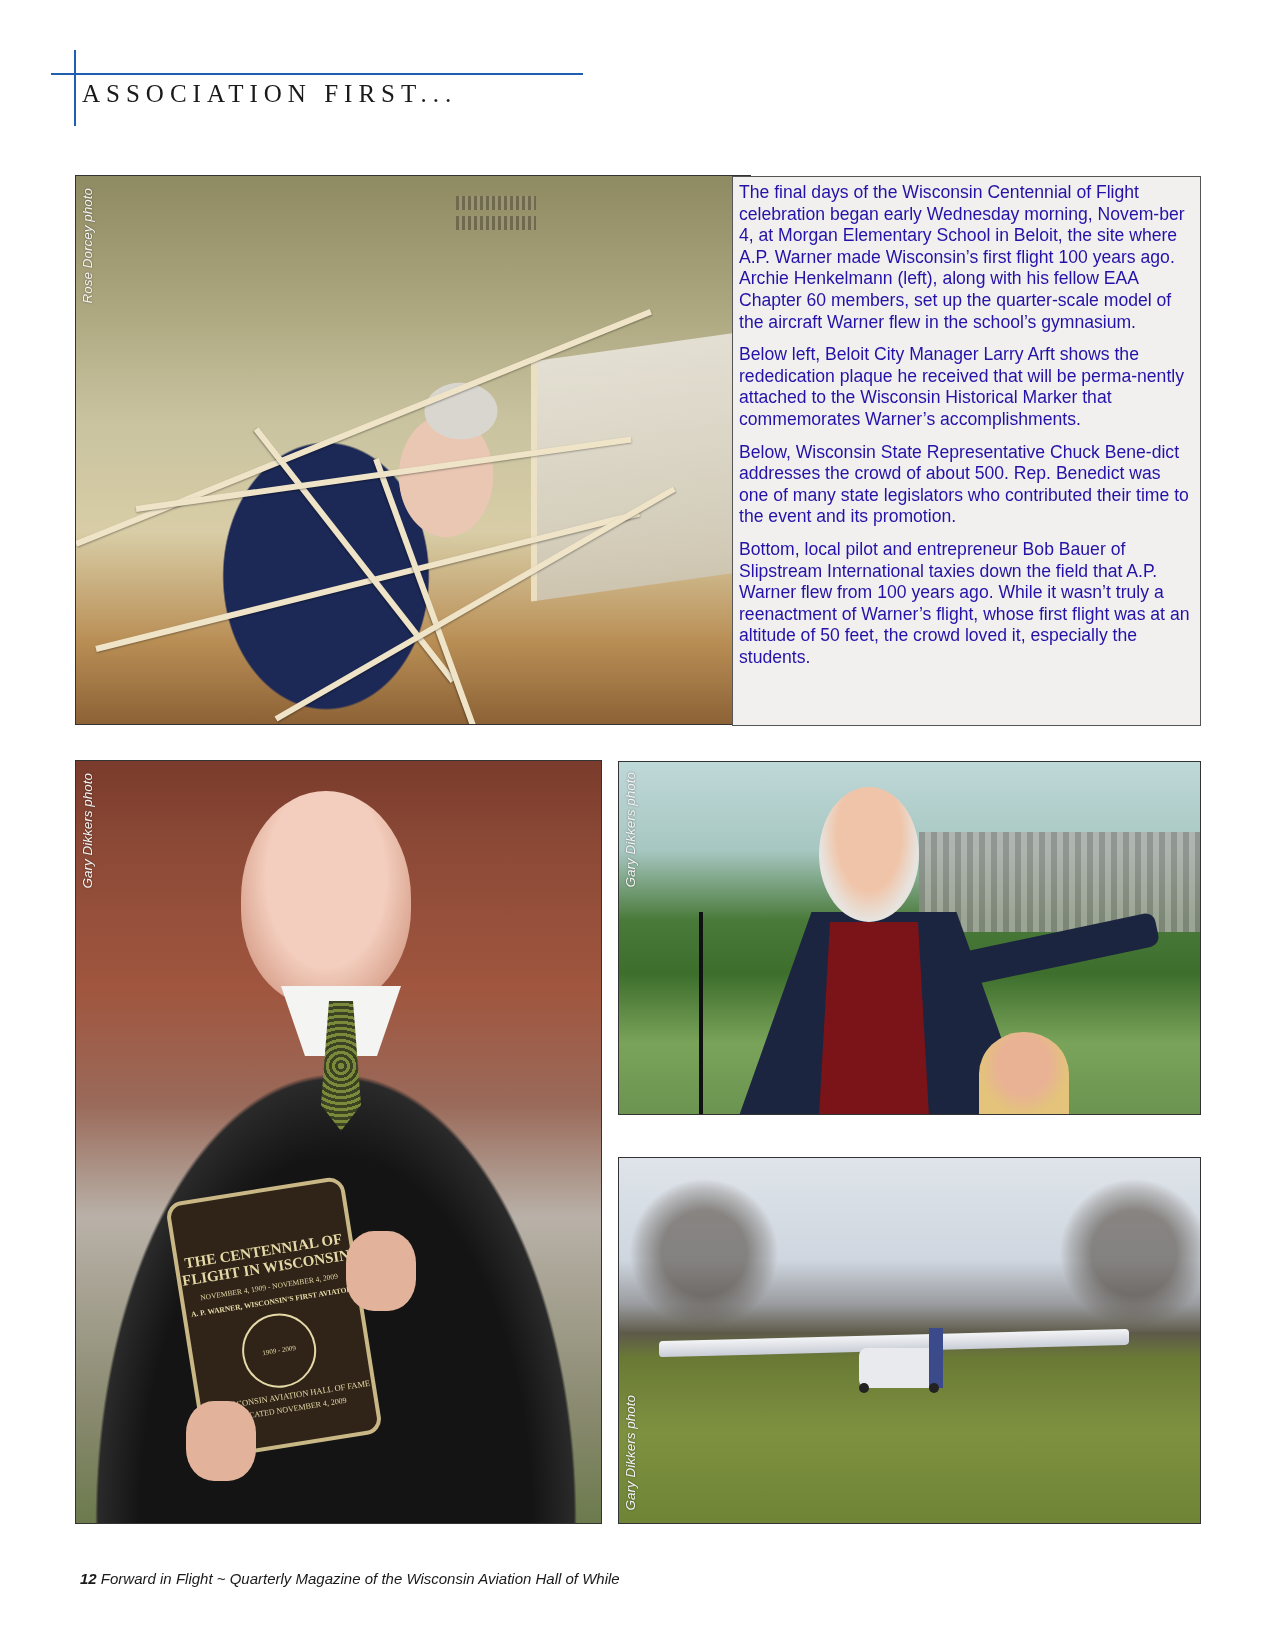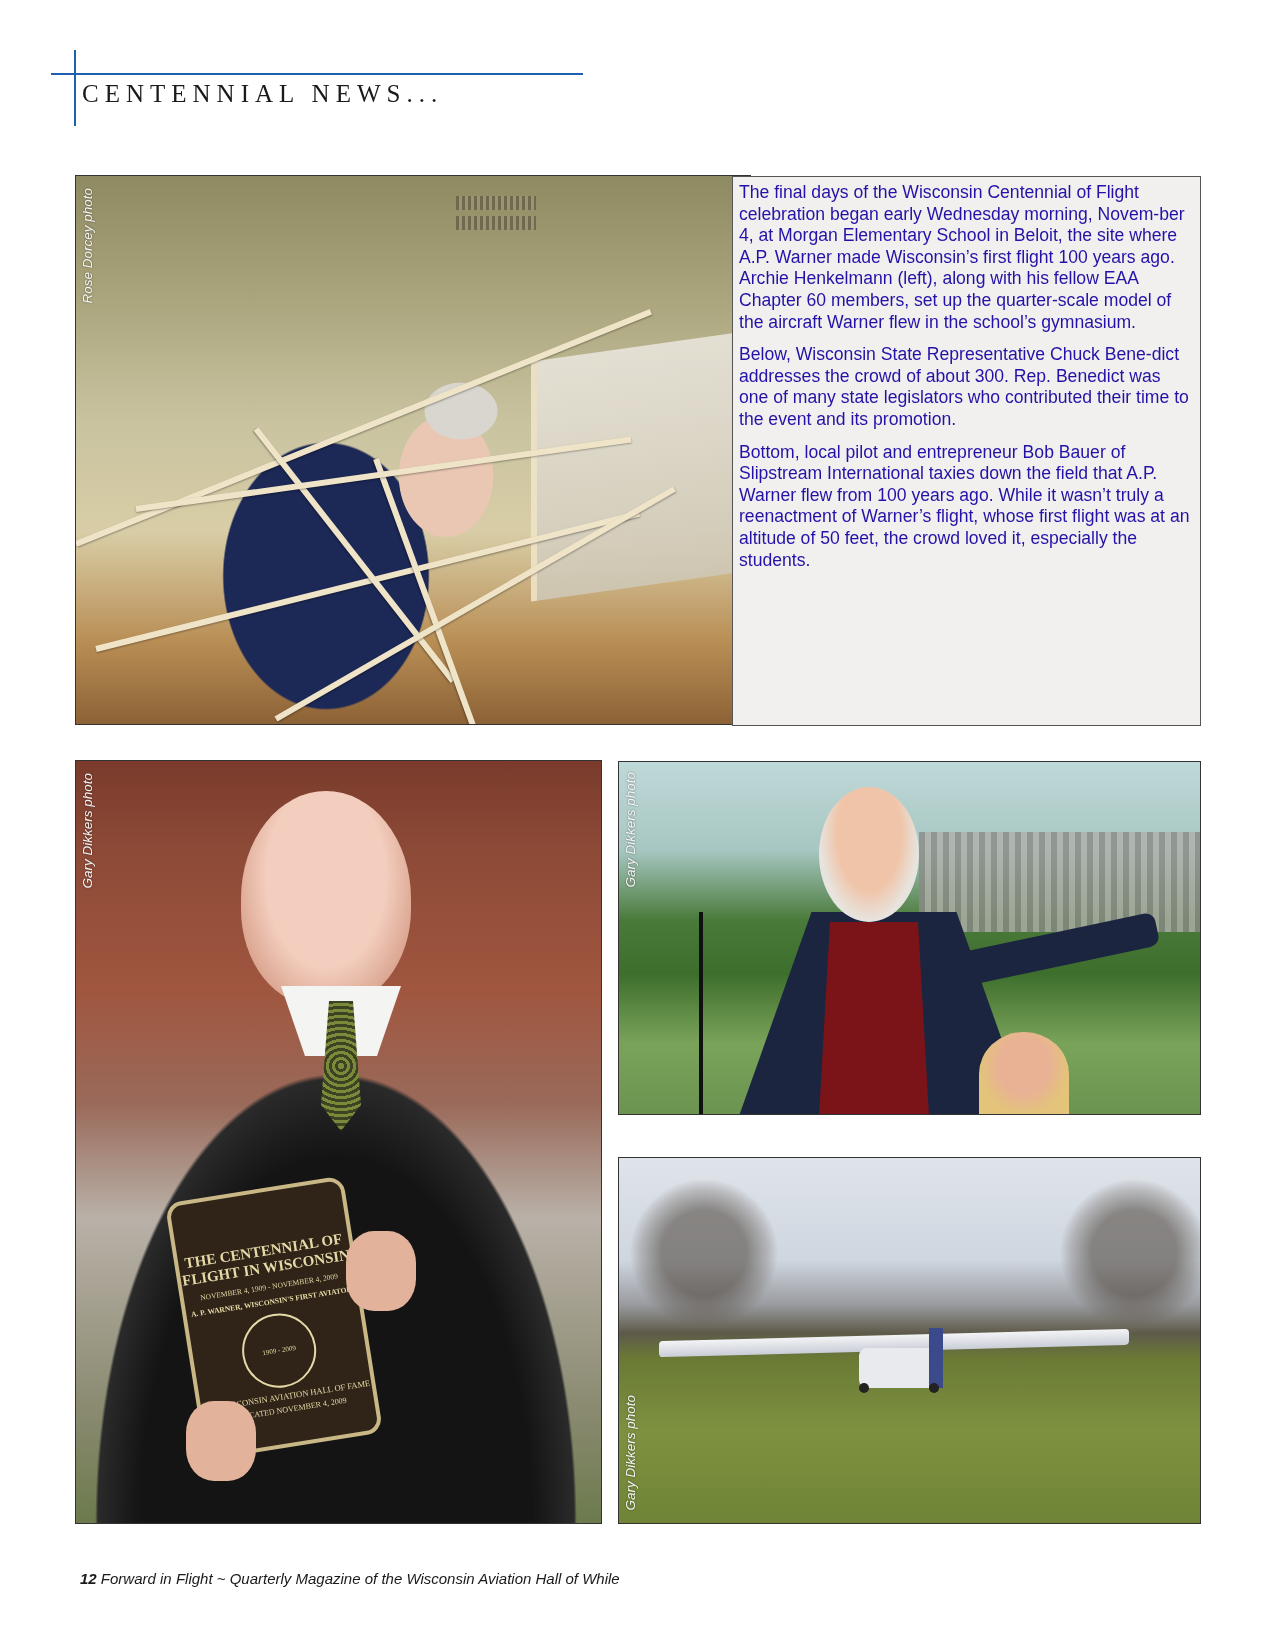--- a/index.html
+++ b/index.html
@@ -69,38 +69,39 @@
   .p4 .gear { position:absolute; top:225px; width:10px; height:10px; border-radius:50%; background:#222; }
 
   .footer { position:absolute; left:80px; top:1570px; font-size:15px; font-style:italic; color:#1a1a1a; white-space:nowrap; }
   .footer b { }
 </style>
 </head>
 <body>
 
 <div class="hdr-vline"></div>
 <div class="hdr-hline"></div>
-<div class="hdr-title">CENTENNIAL NEWS...</div>
+<div class="hdr-title">ASSOCIATION FIRST...</div>
 
 <div class="photo p1">
   <div class="wall-vent" style="left:380px;"></div>
   <div class="wall-vent" style="left:380px; top:40px;"></div>
   <div class="wing"></div>
   <div class="strut" style="left:0; top:365px; width:620px; transform:rotate(-22deg);"></div>
   <div class="strut" style="left:20px; top:470px; width:560px; transform:rotate(-14deg);"></div>
   <div class="strut" style="left:180px; top:250px; width:320px; transform:rotate(52deg);"></div>
   <div class="strut" style="left:300px; top:280px; width:300px; transform:rotate(70deg);"></div>
   <div class="strut" style="left:60px; top:330px; width:500px; transform:rotate(-8deg);"></div>
   <div class="strut" style="left:200px; top:540px; width:460px; transform:rotate(-30deg);"></div>
   <div class="credit" style="top:12px;">Rose Dorcey photo</div>
 </div>
 
 <div class="caption">
   <p>The final days of the Wisconsin Centennial of Flight celebration began early Wednesday morning, Novem-ber 4, at Morgan Elementary School in Beloit, the site where A.P. Warner made Wisconsin’s first flight 100 years ago. Archie Henkelmann (left), along with his fellow EAA Chapter 60 members, set up the quarter-scale model of the aircraft Warner flew in the school’s gymnasium.</p>
-  <p>Below, Wisconsin State Representative Chuck Bene-dict addresses the crowd of  about 300. Rep. Benedict was one of many state legislators who contributed their time to the event and its promotion.</p>
+  <p>Below left, Beloit City Manager Larry Arft shows the rededication plaque he received that will be perma-nently attached to the Wisconsin Historical Marker that commemorates Warner’s accomplishments.</p>
+  <p>Below, Wisconsin State Representative Chuck Bene-dict addresses the crowd of  about 500. Rep. Benedict was one of many state legislators who contributed their time to the event and its promotion.</p>
   <p class="gap">Bottom, local pilot and entrepreneur Bob Bauer of Slipstream International taxies down the field that A.P. Warner flew from 100 years ago. While it wasn’t truly a reenactment of Warner’s flight, whose first flight was at an altitude of 50 feet, the crowd loved it, especially the students.</p>
 </div>
 
 <div class="photo p2">
   <div class="coat"></div>
   <div class="head"></div>
   <div class="collar"></div>
   <div class="tie"></div>
   <div class="plaque">
     <div class="pl-title">THE CENTENNIAL OF FLIGHT IN WISCONSIN</div>

